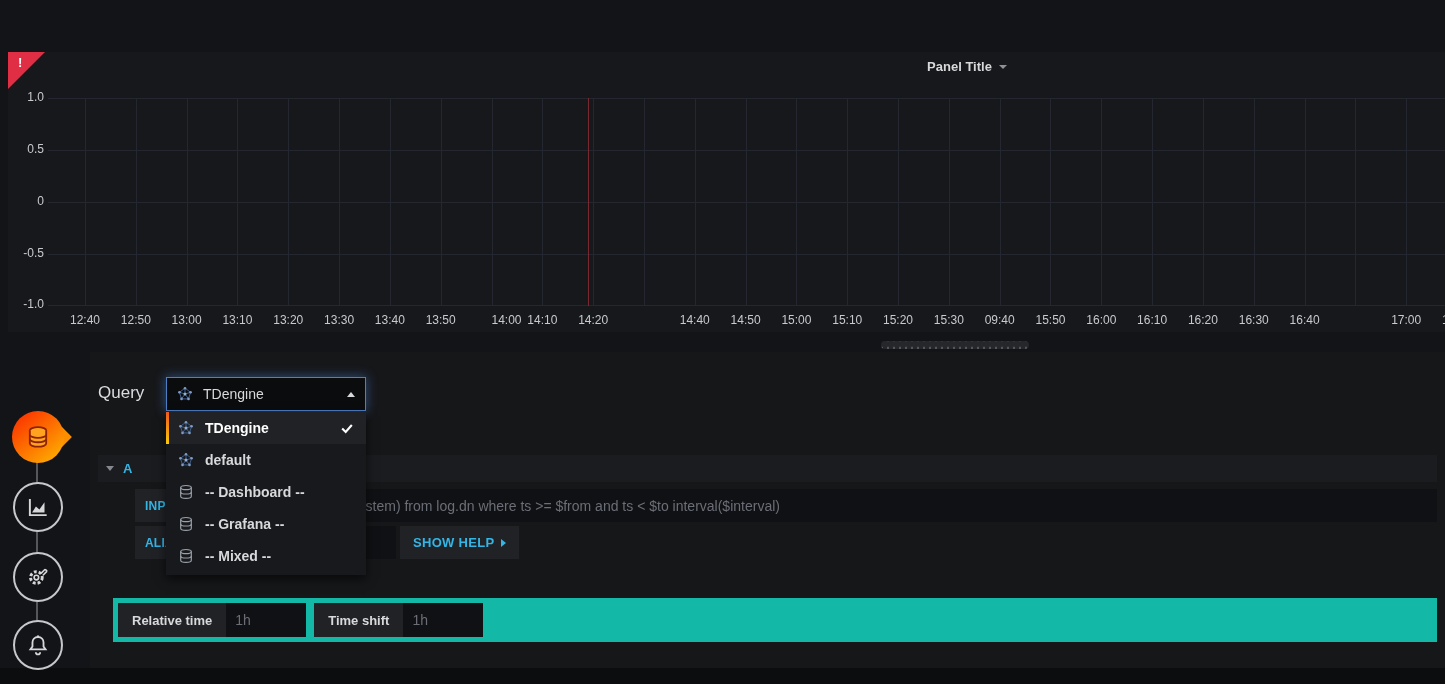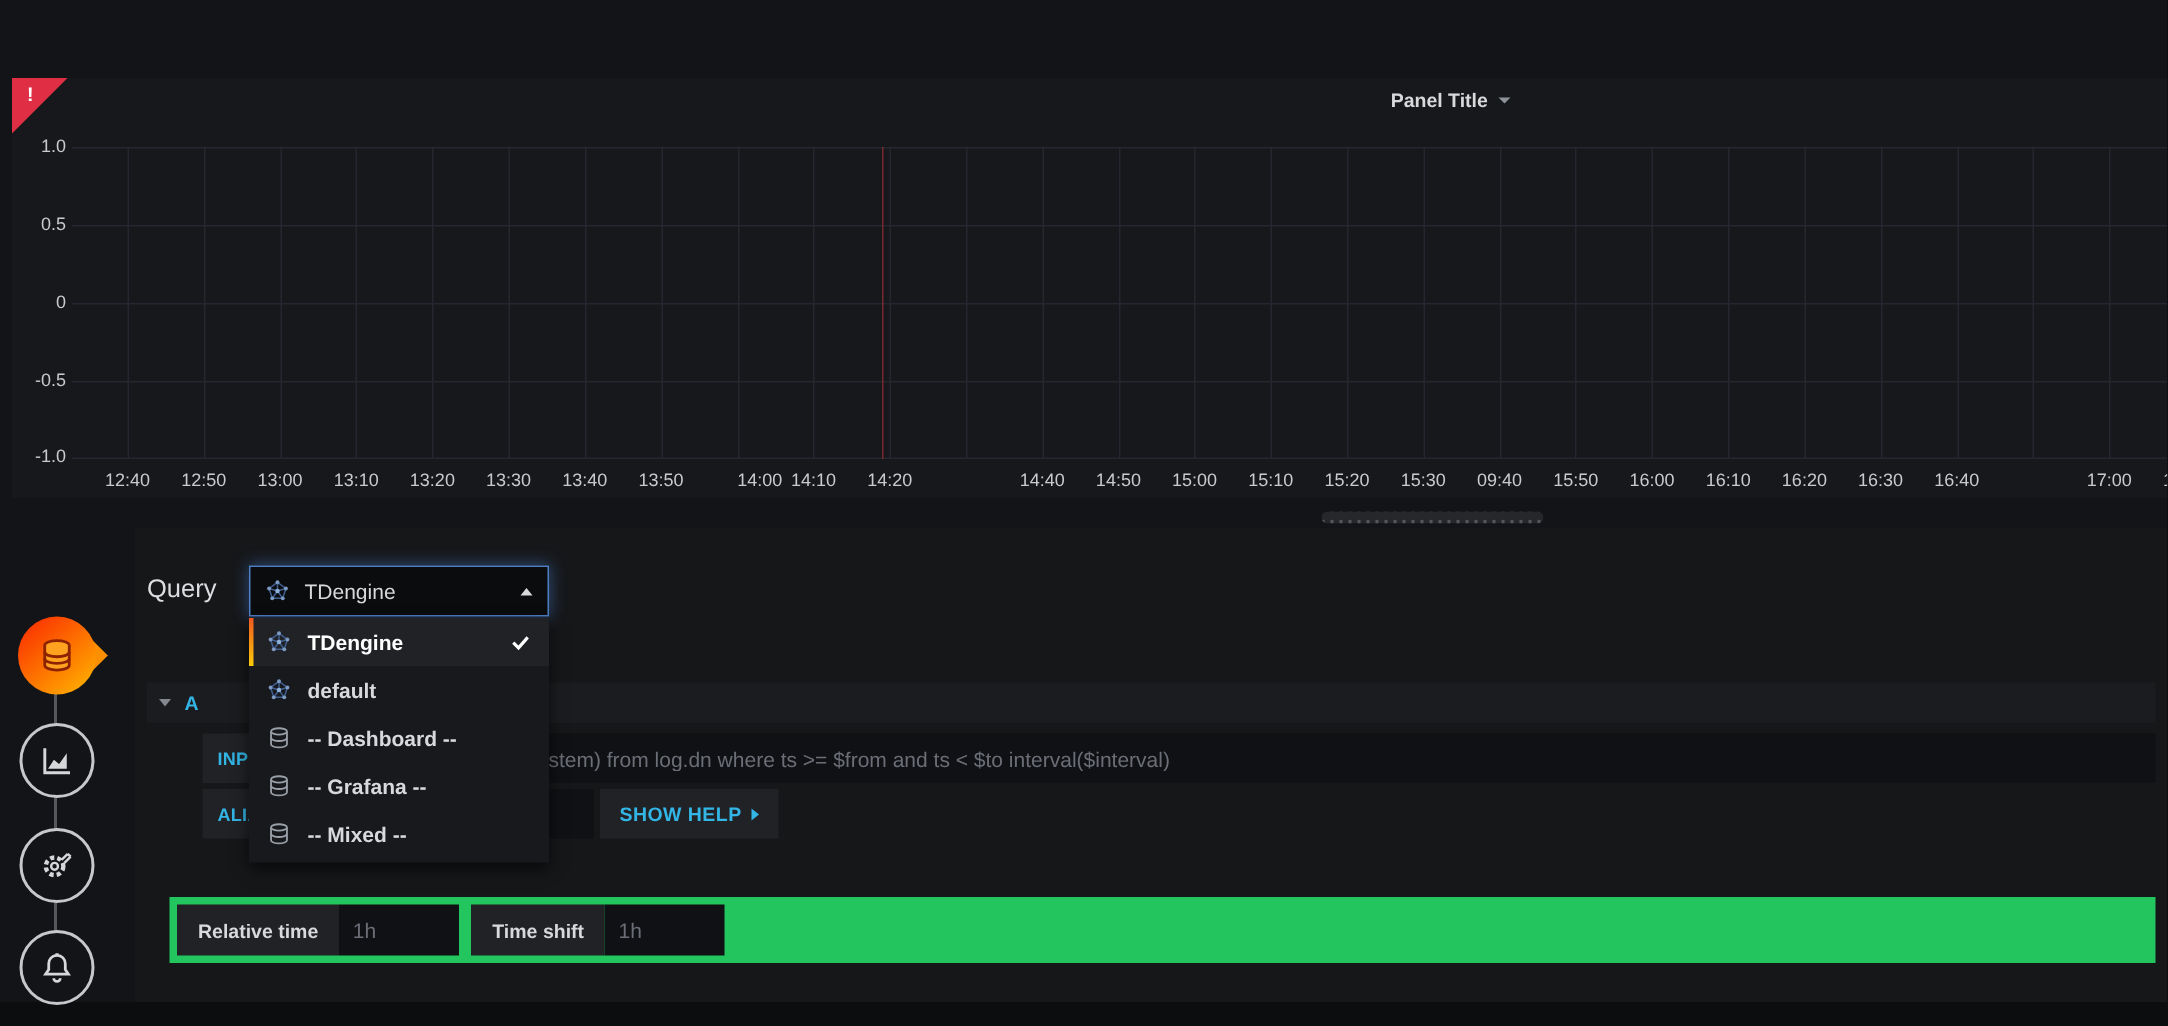--- a/index.html
+++ b/index.html
@@ -74,21 +74,21 @@
   .row-alias { left:135px; top:526px; }
   .field-label { background:#202226; color:#33b5e5; font-size:12px; font-weight:700; display:flex; align-items:center; padding:0 10px; letter-spacing:.2px; }
   .field-label.w97 { width:97px; }
   .gf-input { background:#101114; border:none; outline:none; color:#d8d9da; font-size:14px; font-family:"Liberation Sans",sans-serif; padding:0 9px; height:33px; }
   .gf-input::placeholder { color:#6b6e76; }
   .sql-input { flex:1; }
   .alias-input { width:160px; }
   .text-btn { background:#202226; color:#33b5e5; font-size:13px; font-weight:700; display:flex; align-items:center; gap:7px; padding:0 13px; cursor:pointer; letter-spacing:.3px; }
   .caret-right-blue { width:0; height:0; border-top:4px solid transparent; border-bottom:4px solid transparent; border-left:5px solid #33b5e5; }
 
-  .options-bar { position:absolute; left:113px; top:598px; right:8px; height:44px; background:#22c55e; display:flex; align-items:center; padding-left:5px; }
+  .options-bar { position:absolute; left:113px; top:598px; right:8px; height:44px; background:#14b8a6; display:flex; align-items:center; padding-left:5px; }
   .opt-label { background:#202226; color:#d8d9da; font-size:13px; font-weight:700; display:flex; align-items:center; padding:0 14px; height:34px; }
   .opt-input { width:80px; height:34px; }
   .opt-gap { width:8px; }
 </style>
 </head>
 <body>
 
 <div class="app">
 
 

